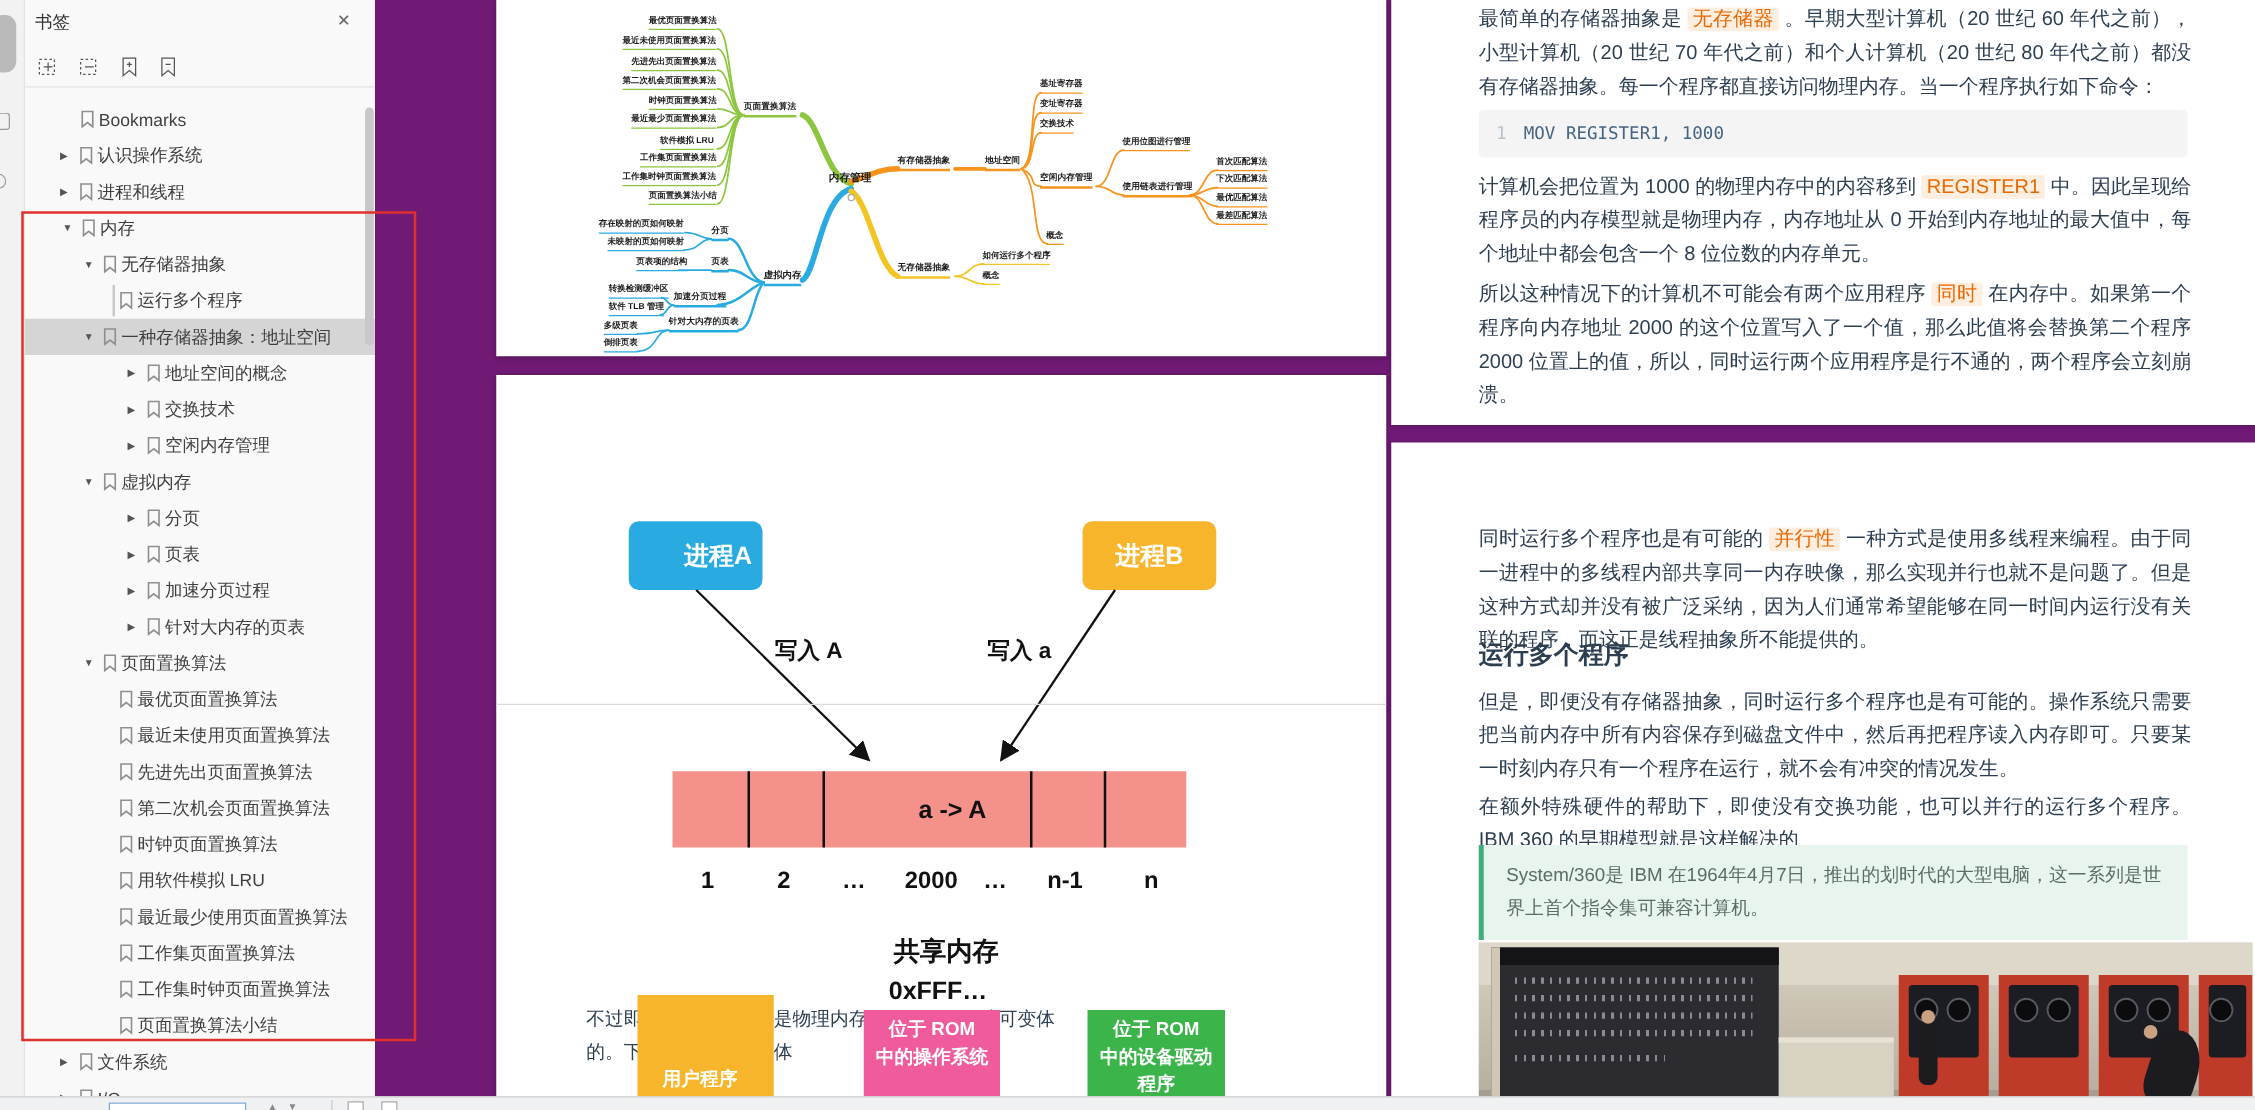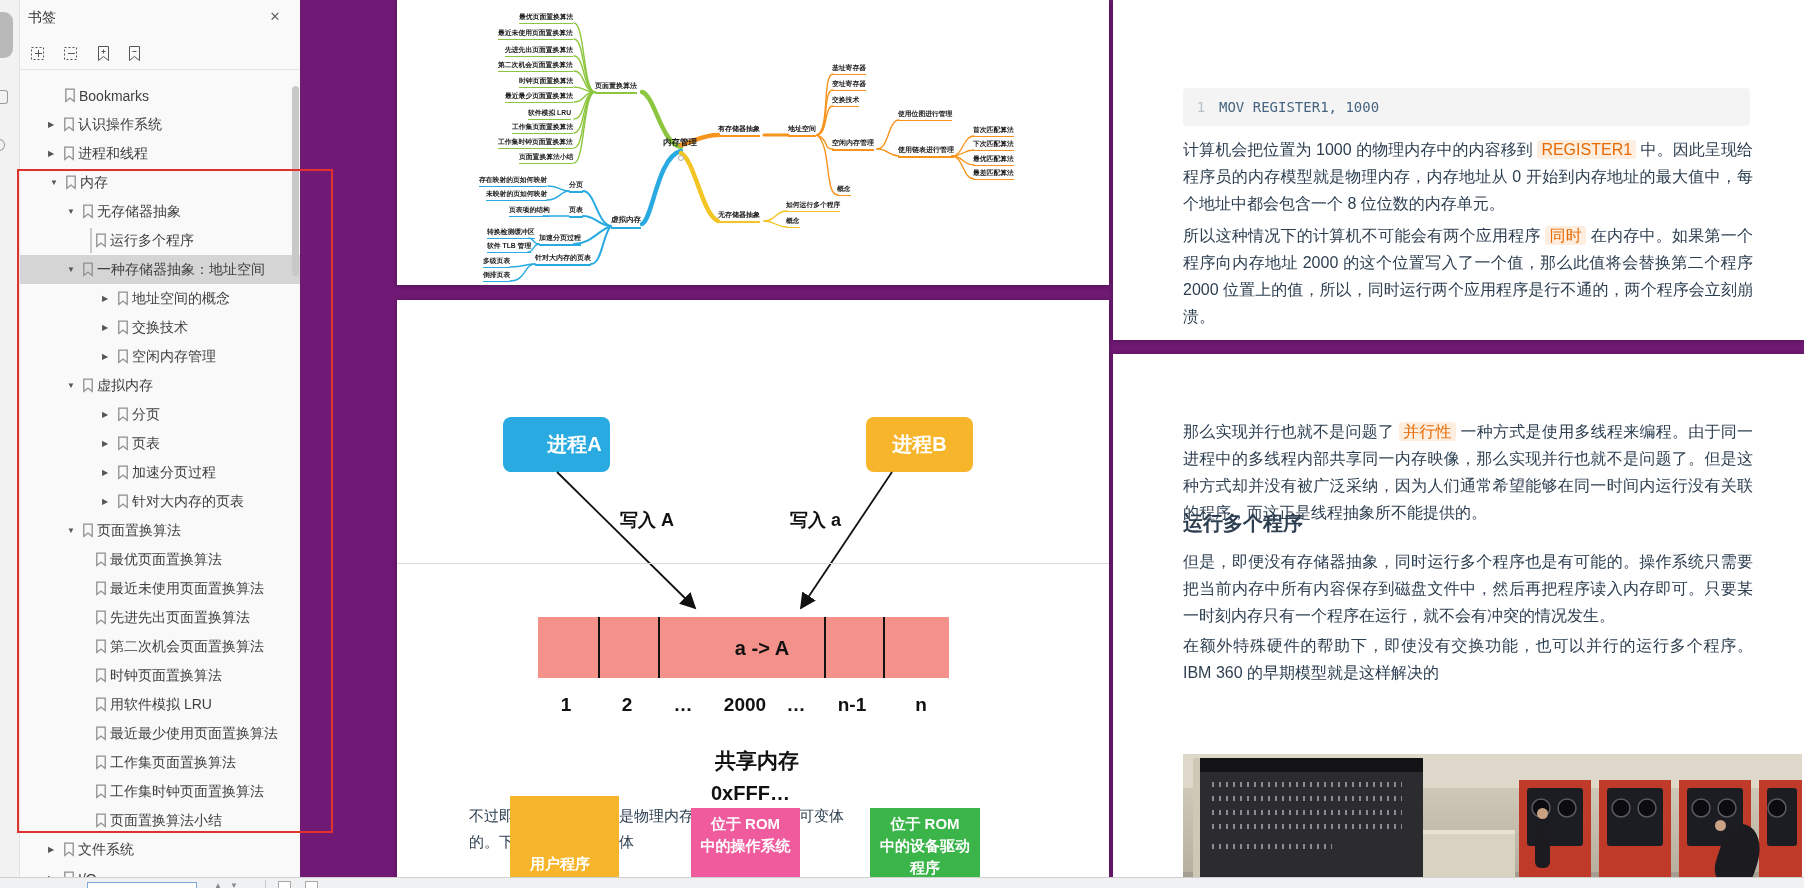--- a/index.html
+++ b/index.html
@@ -471,33 +471,35 @@
       <div style="position:absolute;left:0;top:58px;width:100px;line-height:20px;white-space:pre-line;">用户程序</div>
     </div>
     <div class="rombox" style="left:294px;top:508px;width:109px;height:80px;background:#ef5b9c;white-space:pre-line;">位于 ROM
 中的操作系统</div>
     <div class="rombox" style="left:473px;top:508px;width:110px;height:80px;background:#3bb44a;white-space:pre-line;">位于 ROM
 中的设备驱动
 程序</div>
   </div>
 
   <div class="abs page p1R">
+    <div class="rt" style="top:2px;"><span>最简单的存储器抽象是 </span><span class="hl">无存储器</span><span> 。早期大型计算机（20 世纪 60 年代之前），小型计算机（20 世纪 70 年代之前）和个人计算机（20 世纪 80 年代之前）都没有存储器抽象。每一个程序都直接访问物理内存。当一个程序执行如下命令：</span></div>
     <div class="codeblk" style="top:88px;">
       <span class="codeno">1</span>
       <span class="codetx">MOV REGISTER1, 1000</span>
     </div>
     <div class="rt" style="top:136px;"><span>计算机会把位置为 1000 的物理内存中的内容移到 </span><span class="hl">REGISTER1</span><span> 中。因此呈现给程序员的内存模型就是物理内存，内存地址从 0 开始到内存地址的最大值中，每个地址中都会包含一个 8 位位数的内存单元。</span></div>
     <div class="rt" style="top:222px;"><span>所以这种情况下的计算机不可能会有两个应用程序 </span><span class="hl">同时</span><span> 在内存中。如果第一个程序向内存地址 2000 的这个位置写入了一个值，那么此值将会替换第二个程序 2000 位置上的值，所以，同时运行两个应用程序是行不通的，两个程序会立刻崩溃。</span></div>
   </div>
 
   <div class="abs page p2R">
-    <div class="rt" style="top:64px;"><span>那么实现并行也就不是问题了 </span><span class="hl">并行性</span><span> 一种方式是使用多线程来编程。由于同一进程中的多线程内部共享同一内存映像，那么实现并行也就不是问题了。但是这种方式却并没有被广泛采纳，因为人们通常希望能够在同一时间内运行没有关联的程序，而这正是线程抽象所不能提供的。</span></div>
+    <div class="rt" style="top:64px;"><span>同时运行多个程序也是有可能的 </span><span class="hl">并行性</span><span> 一种方式是使用多线程来编程。由于同一进程中的多线程内部共享同一内存映像，那么实现并行也就不是问题了。但是这种方式却并没有被广泛采纳，因为人们通常希望能够在同一时间内运行没有关联的程序，而这正是线程抽象所不能提供的。</span></div>
     <div class="h3" style="top:156px;">运行多个程序</div>
     <div class="rt" style="top:194px;"><span>但是，即便没有存储器抽象，同时运行多个程序也是有可能的。操作系统只需要把当前内存中所有内容保存到磁盘文件中，然后再把程序读入内存即可。只要某一时刻内存只有一个程序在运行，就不会有冲突的情况发生。</span></div>
     <div class="rt" style="top:278px;"><span>在额外特殊硬件的帮助下，即使没有交换功能，也可以并行的运行多个程序。IBM 360 的早期模型就是这样解决的</span></div>
+    <div class="quote" style="top:322px;">System/360是 IBM 在1964年4月7日，推出的划时代的大型电脑，这一系列是世界上首个指令集可兼容计算机。</div>
 
     <div class="photo">
       <div class="ph-wall"></div>
       <div class="ph-floor"></div>
       <div class="ph-console">
         <div class="top"></div>
         <div class="ph-lights" style="top:24px;"></div>
         <div class="ph-lights" style="top:38px;"></div>
         <div class="ph-lights" style="top:52px;"></div>
         <div class="ph-lights" style="top:66px;"></div>

